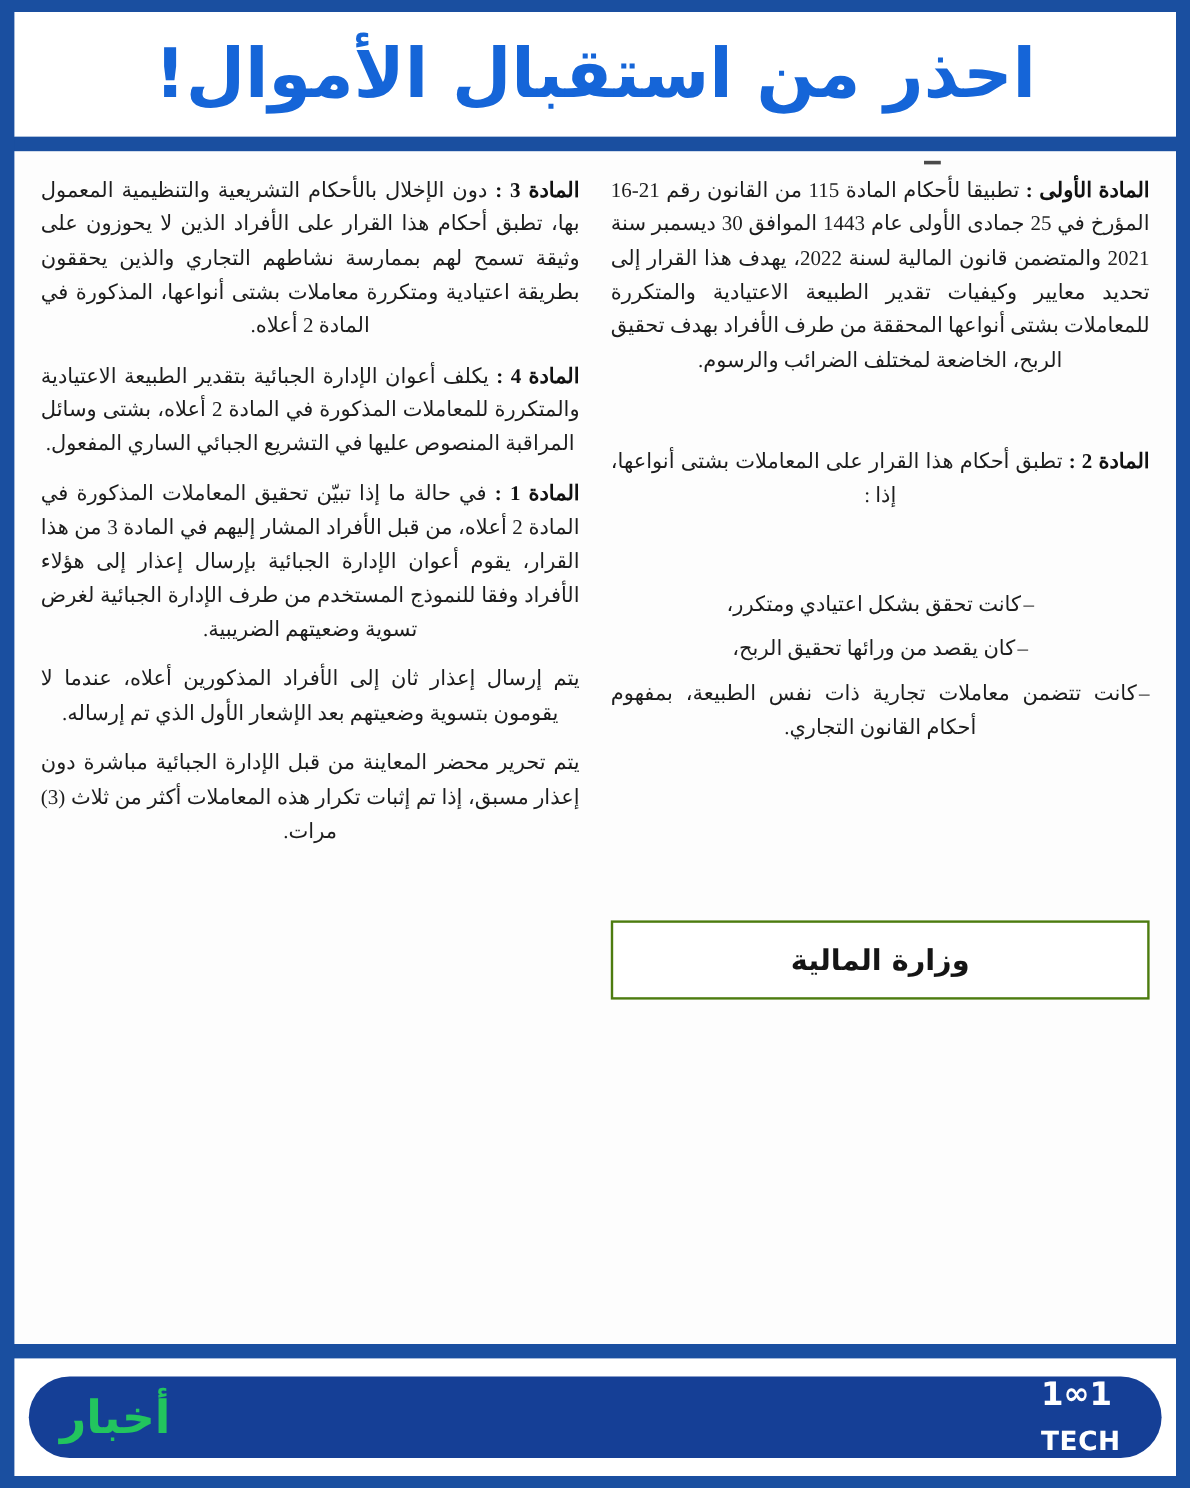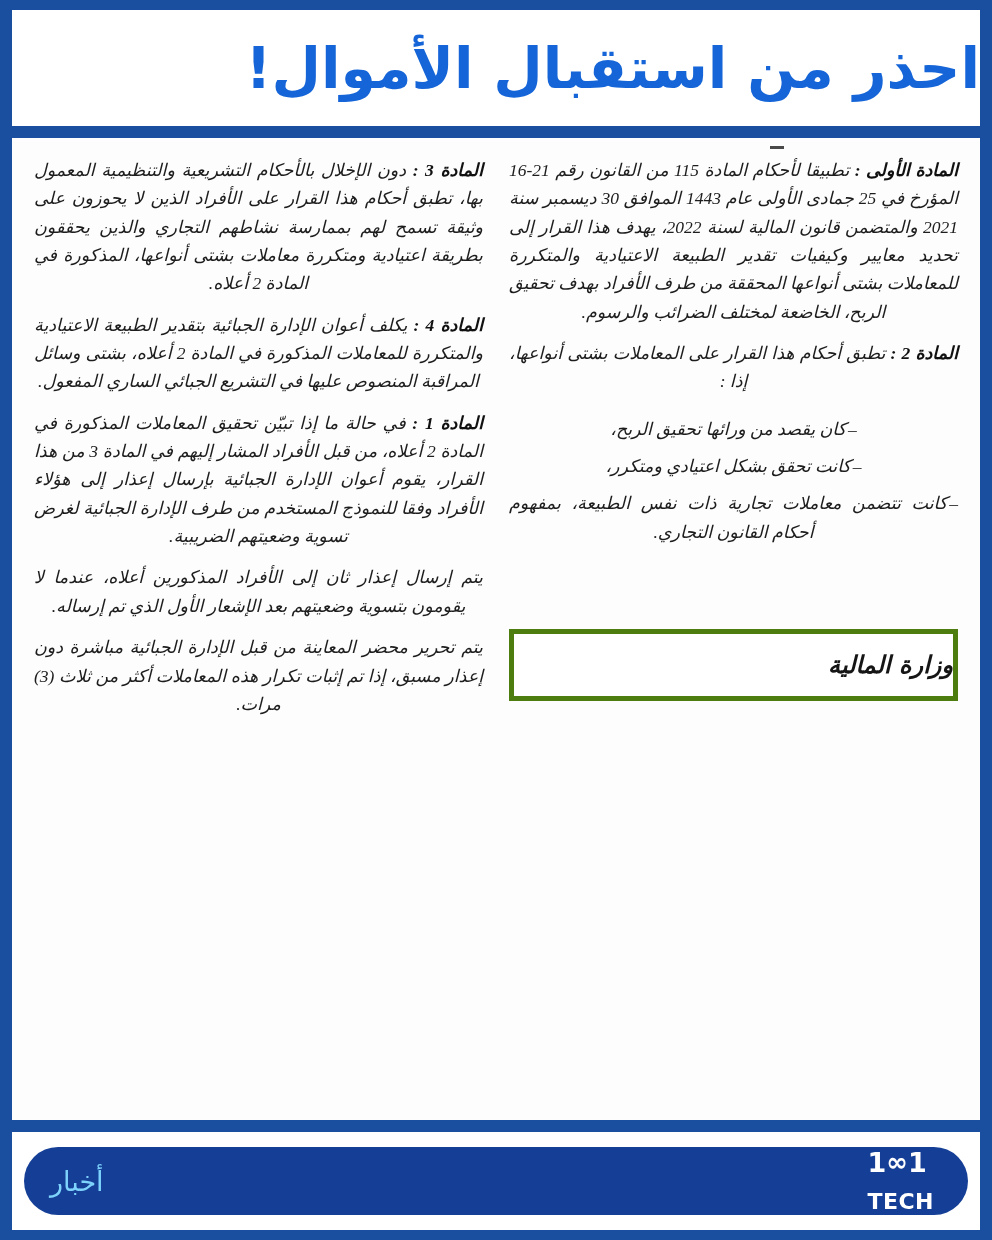--- a/index.html
+++ b/index.html
@@ -20,23 +20,24 @@
     height: 1240px;
     background: #1a4fa0;
     padding: 10px 12px 10px 12px;
     display: flex;
     flex-direction: column;
   }
 
   
   .title-band {
     background: #ffffff;
-    height: 116px;
-    display: flex;
-    align-items: center;
+    height: 104px;
+    display: flex;
+    align-items: center;
+    justify-content: center;
     flex: 0 0 auto;
   }
   .title-text {
     font-family: "DejaVu Sans", "Liberation Sans", sans-serif;
     font-weight: 700;
     font-size: 57px;
     color: #1565d8;
     letter-spacing: 0px;
     line-height: 1;
     direction: rtl;
@@ -60,24 +61,23 @@
     gap: 26px;
     overflow: hidden;
     position: relative;
   }
 
   .col {
     flex: 1 1 0;
     display: flex;
     flex-direction: column;
     min-width: 0;
-    font-style: italic;
-  }
-
-  .col-right { order: 1; }
+  }
+
+  .col-right { order: 1; gap: 43px; }
   .col-left  { order: 2; }
 
   .stray-mark {
     position: absolute;
     top: 8px;
     right: 196px;
     width: 14px;
     height: 3px;
     background: #4a4a4a;
   }
@@ -114,27 +114,27 @@
     text-align: justify;
     text-align-last: center;
     direction: rtl;
   }
   ul.cond-list li .dash {
     margin-left: 2px;
   }
 
   
   .ministry-box {
-    margin-top: 68px;
-    border: 5px solid #4d7c0f;
+    margin-top: 89px;
+    border: 2px solid #4d7c0f;
     background: #ffffff;
     height: 62px;
     display: flex;
     align-items: center;
-    justify-content: flex-start;
+    justify-content: center;
   }
   .ministry-text {
     font-family: "DejaVu Sans", "Liberation Sans", sans-serif;
     font-weight: 700;
     font-size: 24px;
     color: #151515;
     direction: rtl;
   }
 
   
@@ -184,24 +184,24 @@
   }
   .brand-bottom {
     color: #ffffff;
     font-family: "DejaVu Sans", "Liberation Sans", sans-serif;
     font-weight: 700;
     font-size: 22px;
     letter-spacing: 0.5px;
     margin-top: 16px;
   }
   .footer-news {
-    color: #7dd3fc;
-    font-family: "DejaVu Sans", "Liberation Sans", sans-serif;
-    font-weight: 400;
-    font-size: 27px;
+    color: #22c55e;
+    font-family: "DejaVu Sans", "Liberation Sans", sans-serif;
+    font-weight: 700;
+    font-size: 38px;
     direction: rtl;
   }
 </style>
 </head>
 <body>
 
 <div class="poster">
 
   <div class="title-band">
     <div class="title-text">احذر من استقبال الأموال!</div>
@@ -220,24 +220,24 @@
         <span>تطبيقا لأحكام المادة 115 من القانون رقم 21-16 المؤرخ في 25 جمادى الأولى عام 1443 الموافق 30 ديسمبر سنة 2021 والمتضمن قانون المالية لسنة 2022، يهدف هذا القرار إلى تحديد معايير وكيفيات تقدير الطبيعة الاعتيادية والمتكررة للمعاملات بشتى أنواعها المحققة من طرف الأفراد بهدف تحقيق الربح، الخاضعة لمختلف الضرائب والرسوم.</span>
       </p>
 
       <p class="para tight">
         <span class="art-label">المادة 2 :</span>
         <span>تطبق أحكام هذا القرار على المعاملات بشتى أنواعها، إذا :</span>
       </p>
 
       <ul class="cond-list">
         <li>
-          <span class="dash">–</span><span>كان يقصد من ورائها تحقيق الربح،</span>
+          <span class="dash">–</span><span>كانت تحقق بشكل اعتيادي ومتكرر،</span>
         </li>
         <li>
-          <span class="dash">–</span><span>كانت تحقق بشكل اعتيادي ومتكرر،</span>
+          <span class="dash">–</span><span>كان يقصد من ورائها تحقيق الربح،</span>
         </li>
         <li>
           <span class="dash">–</span><span>كانت تتضمن معاملات تجارية ذات نفس الطبيعة، بمفهوم أحكام القانون التجاري.</span>
         </li>
       </ul>
 
       <div class="ministry-box">
         <span class="ministry-text">وزارة المالية</span>
       </div>
 

